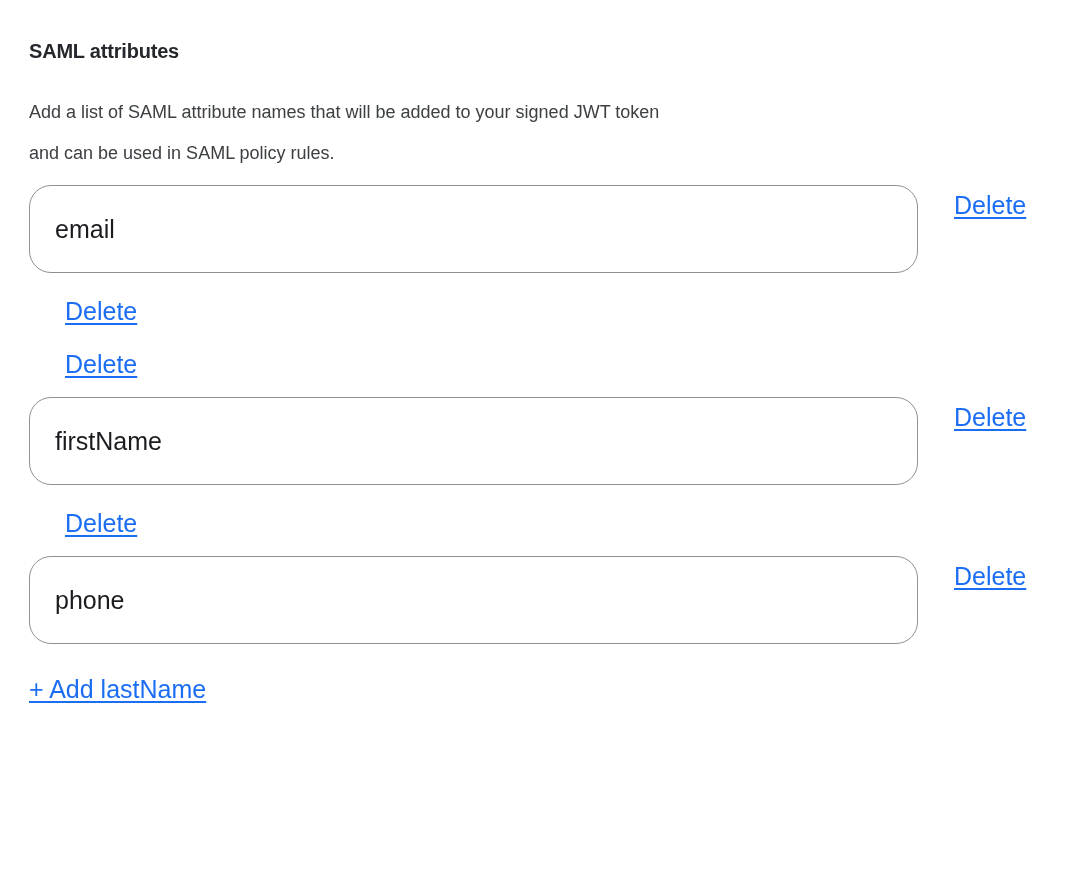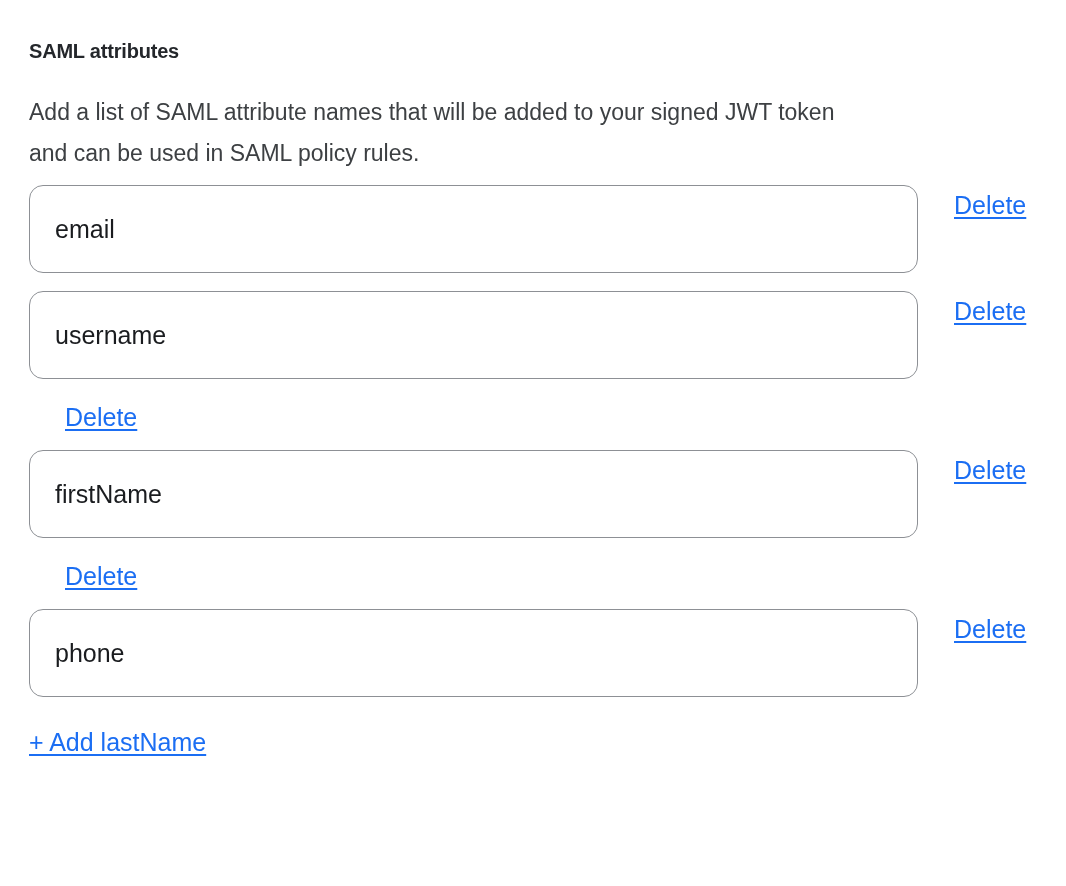--- a/index.html
+++ b/index.html
@@ -25,39 +25,39 @@
   .section-title {
     margin: 0;
     font-size: 20px;
     line-height: 32px;
     font-weight: 700;
     color: var(--heading-text);
     letter-spacing: -0.2px;
   }
   .section-desc {
     margin: 25px 0 0 0;
-    font-size: 23px;
+    font-size: 18px;
     line-height: 41px;
     color: var(--body-text);
     max-width: 1020px;
   }
   .section-desc span { display: block; }
   .rows {
     margin-top: 11px;
   }
   .attr-row {
     display: flex;
     align-items: flex-start;
     margin-bottom: 18px;
   }
   .attr-input {
     width: 889px;
     height: 88px;
     border: 1.5px solid var(--input-border);
-    border-radius: 14px;
+    border-radius: 22px;
     padding: 0 25px;
     font-size: 25px;
     font-family: inherit;
     color: var(--input-text);
     background: #fff;
     outline: none;
   }
   .delete-link {
     margin-left: 36px;
     padding-top: 5px;
@@ -91,21 +91,20 @@
     <span>and can be used in SAML policy rules.</span>
   </p>
 
   <div class="rows">
   <div class="attr-row">
     <input class="attr-input" type="text" value="email" style="">
     <a class="delete-link" href="#">Delete</a>
   </div>
 
   <div class="attr-row">
-    <input class="attr-input" type="text" value="username" style="">
     <a class="delete-link" href="#">Delete</a>
   </div>
 
   <div class="attr-row">
     <a class="delete-link" href="#">Delete</a>
   </div>
 
   <div class="attr-row">
     <input class="attr-input" type="text" value="firstName" style="">
     <a class="delete-link" href="#">Delete</a>

